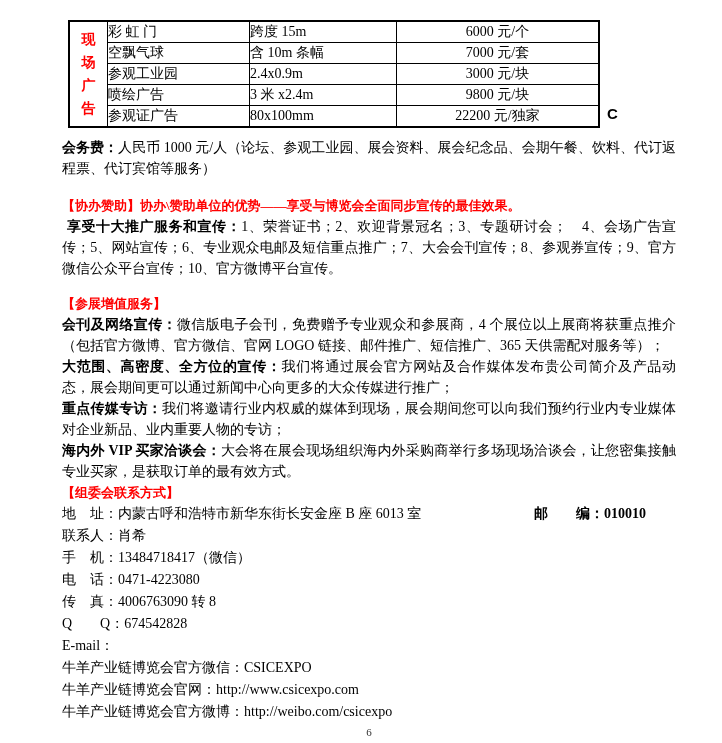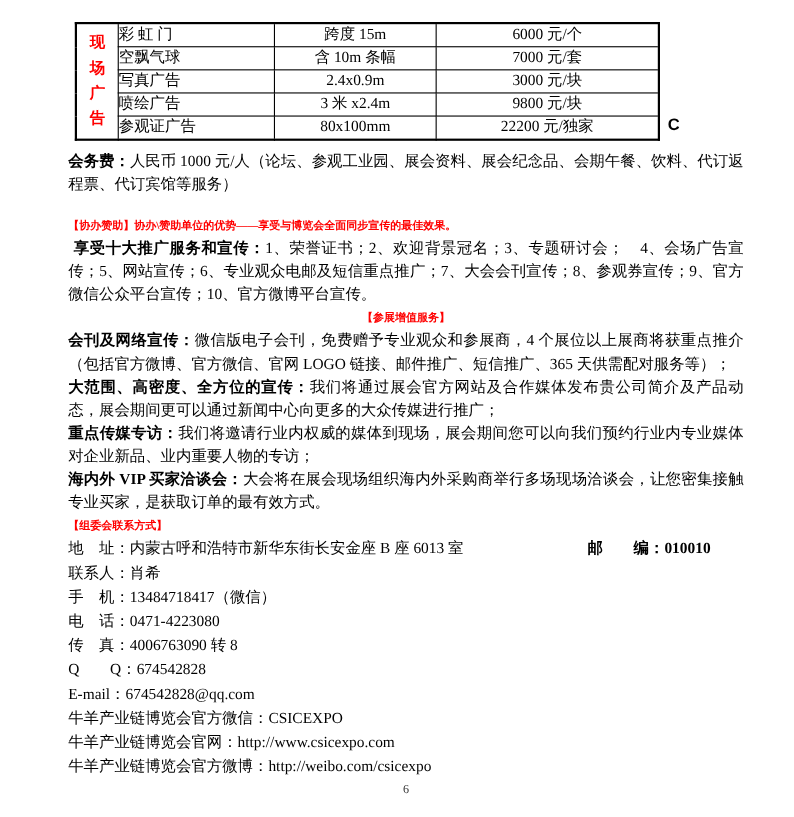--- a/index.html
+++ b/index.html
@@ -38,43 +38,43 @@
     vertical-align:middle;
   }
   td.vhead span{
     display:block;
     color:#ff0000;
     font-weight:bold;
     font-size:14px;
     line-height:23px;
   }
   td.c-name{width:141px;text-align:left;padding-left:18px;font-family:Liberation Serif, serif;}
-  td.c-spec{width:146px;text-align:center;margin-top:45px;}
+  td.c-spec{width:146px;margin-top:45px;}
   td.c-price{text-align:center;padding-left:32px;}
   .stray-c{
     position:absolute;
     left:607px;top:103px;
     font-weight:bold;
     font-size:15px;
     font-family:"Liberation Sans","DejaVu Sans",sans-serif;
   }
   
   p{margin:0;text-align:justify;}
   .fee{margin-top:9px;}
   b.inline-label{font-weight:bold;}
   .red-heading{
     color:#ff0000;
     font-weight:bold;
-    font-size:10px;
+    font-size:13px;
     line-height:21px;
     text-align:left;
   }
   .sponsor-heading{margin-top:16px;}
   .promo{text-indent:5px;}
-  .value-heading{text-align:center;}
+  .value-heading{margin-top:14px;}
   .contact-heading{margin-top:0;}
   
   .contact-line{
     line-height:22px;
     text-align:left;
     display:flex;
   }
   .addr-line .postal{
     margin-left:auto;
     margin-right:30px;
@@ -108,21 +108,21 @@
         <td class="c-name">彩 虹 门</td>
         <td class="c-spec">跨度 15m</td>
         <td class="c-price">6000 元/个</td>
       </tr>
       <tr>
         <td class="c-name">空飘气球</td>
         <td class="c-spec">含 10m 条幅</td>
         <td class="c-price">7000 元/套</td>
       </tr>
       <tr>
-        <td class="c-name">写真广告</td>
+        <td class="c-name">参观工业园</td>
         <td class="c-spec">2.4x0.9m</td>
         <td class="c-price">3000 元/块</td>
       </tr>
       <tr>
         <td class="c-name">喷绘广告</td>
         <td class="c-spec">3 米 x2.4m</td>
         <td class="c-price">9800 元/块</td>
       </tr>
       <tr>
         <td class="c-name">参观证广告</td>
@@ -167,21 +167,20 @@
   <div class="contact-line">
       <span class="lbl">传　真：</span>
       <span>4006763090 转 8</span>
     </div>
   <div class="contact-line">
       <span class="lbl">Q　　Q：</span>
       <span>674542828</span>
     </div>
   <div class="contact-line">
       <span class="lbl">E-mail：</span>
-      <span>674542828@qq.com</span>
     </div>
   <div class="contact-line">
       <span class="lbl">牛羊产业链博览会官方微信：</span>
       <span>CSICEXPO</span>
     </div>
   <div class="contact-line">
       <span class="lbl">牛羊产业链博览会官网：</span>
       <span>http://www.csicexpo.com</span>
     </div>
   <div class="contact-line">

